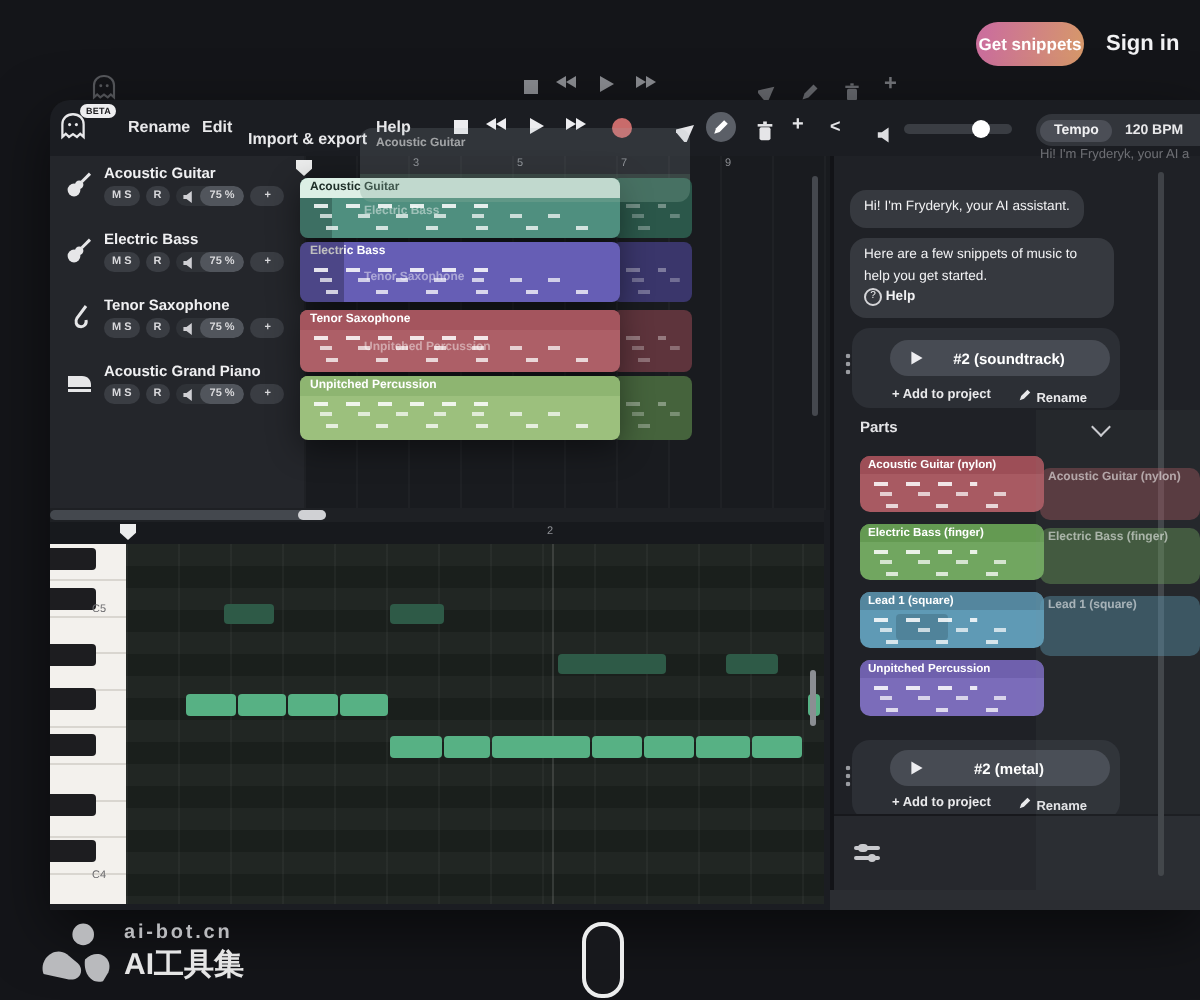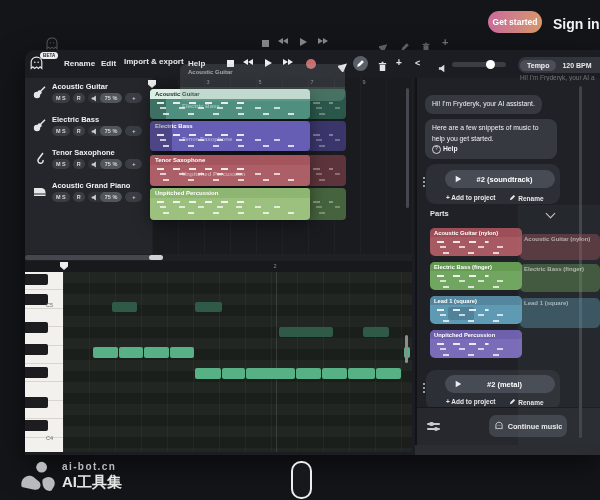--- a/index.html
+++ b/index.html
@@ -5,21 +5,21 @@
   html,body{margin:0;padding:0;background:#141519;}
   .stage{position:relative;width:600px;height:500px;background:#141519;overflow:hidden;
          font-family:"Liberation Sans","DejaVu Sans",sans-serif;color:#e8e8ea;}
   .abs{position:absolute;}
   .nowrap{white-space:nowrap;}
 
   
   .btn-gradient{left:488px;top:11px;width:54px;height:22px;border-radius:12px;
     background:linear-gradient(100deg,#cb6f9b 10%,#d6976b 95%);display:flex;align-items:center;justify-content:center;
     font-size:8.5px;font-weight:bold;color:#fff;}
-  .signin{left:553px;top:16px;font-size:14px;font-weight:bold;color:#f2f2f4;}
+  .signin{left:553px;top:16px;font-size:11px;font-weight:bold;color:#f2f2f4;}
   .ghost-ico{color:#8a8c91;opacity:.8;font-size:8px;}
 
   
   .appwin{left:25px;top:50px;width:575px;height:405px;background:#1b1d22;border-radius:10px 0 0 0;
           box-shadow:0 10px 30px rgba(0,0,0,.55);}
   .menu-item{font-size:8px;font-weight:bold;color:#e8e8ea;}
   .beta{left:40px;top:52px;background:#eeeef0;color:#1c1c1f;font-size:4.5px;font-weight:bold;
         border-radius:4px;padding:1px 3px;letter-spacing:.03em;}
   .sq{width:7px;height:7px;background:#ededf0;}
   .tri-r{width:0;height:0;border-top:4.5px solid transparent;border-bottom:4.5px solid transparent;border-left:7px solid #ededf0;}
@@ -109,21 +109,21 @@
   
   .wm-site{left:62px;top:461px;font-size:10px;font-weight:bold;letter-spacing:.14em;color:#b9babd;}
   .wm-cjk{left:62px;top:473px;font-size:15px;font-weight:bold;color:#e5e5e5;}
   .capsule{left:291px;top:461px;width:17px;height:34px;border:2px solid #eceded;border-radius:10px;background:#17181c;}
 </style>
 </head>
 <body>
 
 <div class="stage">
 
-  <div class="abs btn-gradient">Get started</div>
+  <div class="abs btn-gradient">Get snippets</div>
   <div class="abs signin">Sign in</div>
 
   <div class="abs" style="left:44px;top:36px;opacity:.5;">
     <svg width="16" height="16" viewBox="0 0 24 24">
         <path d="M12 3c-4.5 0-7.5 3-7.5 7v9l2.4-2.2 2.3 2.2 2.8-2 2.8 2 2.3-2.2 2.4 2.2v-9c0-4-3-7-7.5-7z" fill="none" stroke="#9a9ca1" stroke-width="1.6"></path>
         <circle cx="9.6" cy="10.3" r="1.1" fill="#9a9ca1"></circle>
         <circle cx="14.4" cy="10.3" r="1.1" fill="#9a9ca1"></circle>
       </svg>
   </div>
   <div class="abs dim" style="left:262px;top:40px;">
@@ -161,21 +161,21 @@
   <div class="abs" style="left:28px;top:55px;">
     <svg width="17" height="17" viewBox="0 0 24 24">
         <path d="M12 3c-4.5 0-7.5 3-7.5 7v9l2.4-2.2 2.3 2.2 2.8-2 2.8 2 2.3-2.2 2.4 2.2v-9c0-4-3-7-7.5-7z" fill="none" stroke="#e8e8ea" stroke-width="1.6"></path>
         <circle cx="9.6" cy="10.3" r="1.1" fill="#e8e8ea"></circle>
         <circle cx="14.4" cy="10.3" r="1.1" fill="#e8e8ea"></circle>
       </svg>
   </div>
   <div class="abs beta">BETA</div>
   <div class="abs menu-item" style="left:64px;top:59px;">Rename</div>
   <div class="abs menu-item" style="left:101px;top:59px;">Edit</div>
-  <div class="abs menu-item" style="left:124px;top:57px;">Import &amp; export</div>
+  <div class="abs menu-item" style="left:124px;top:65px;">Import &amp; export</div>
   <div class="abs menu-item" style="left:188px;top:59px;">Help</div>
 
   <div class="abs" style="left:227px;top:60px;">
       <span class="sq" style="display:block;"></span>
     </div>
   <div class="abs" style="left:243px;top:59px;display:flex;">
       <span class="tri-l tri-sm"></span>
       <span class="tri-l tri-sm"></span>
     </div>
   <div class="abs" style="left:265px;top:59px;">
@@ -437,28 +437,20 @@
           <span>Rename</span>
         </span>
       </div>
     </div>
 
     <div class="bottombar">
       <div style="position:absolute;left:10px;top:12px;">
         <div class="sl-line a"></div>
           <div class="sl-line b"></div>
       </div>
-      <div class="cont-btn">
-        <svg width="10" height="10" viewBox="0 0 24 24">
-            <path d="M12 3c-4.5 0-7.5 3-7.5 7v9l2.4-2.2 2.3 2.2 2.8-2 2.8 2 2.3-2.2 2.4 2.2v-9c0-4-3-7-7.5-7z" fill="none" stroke="#f0f0f2" stroke-width="1.8"></path>
-            <circle cx="9.6" cy="10.3" r="1.1" fill="#f0f0f2"></circle>
-            <circle cx="14.4" cy="10.3" r="1.1" fill="#f0f0f2"></circle>
-          </svg>
-        <span>Continue music</span>
-      </div>
     </div>
     <div style="position:absolute;left:162px;top:8px;width:3px;height:352px;border-radius:2px;background:#3f4247;"></div>
   </div>
   <div class="abs" style="left:415px;top:445px;width:185px;height:10px;background:#2b2d32;"></div>
 
   <div class="abs" style="left:518px;top:205px;width:82px;height:240px;background:rgba(140,145,155,.06);z-index:60;"></div>
   <div class="abs nowrap" style="left:520px;top:74px;width:80px;overflow:hidden;font-size:6.5px;color:rgba(230,230,235,.4);z-index:60;">Hi! I'm Fryderyk, your AI a</div>
   <div class="abs nowrap" style="left:524px;top:224px;font-size:6px;font-weight:bold;color:rgba(240,240,245,.5);z-index:61;"></div>
   <div class="abs ghost-bar" style="left:520px;top:234px;width:80px;height:26px;background:rgba(168,90,98,.40);z-index:60;">
     <span>Acoustic Guitar (nylon)</span>

